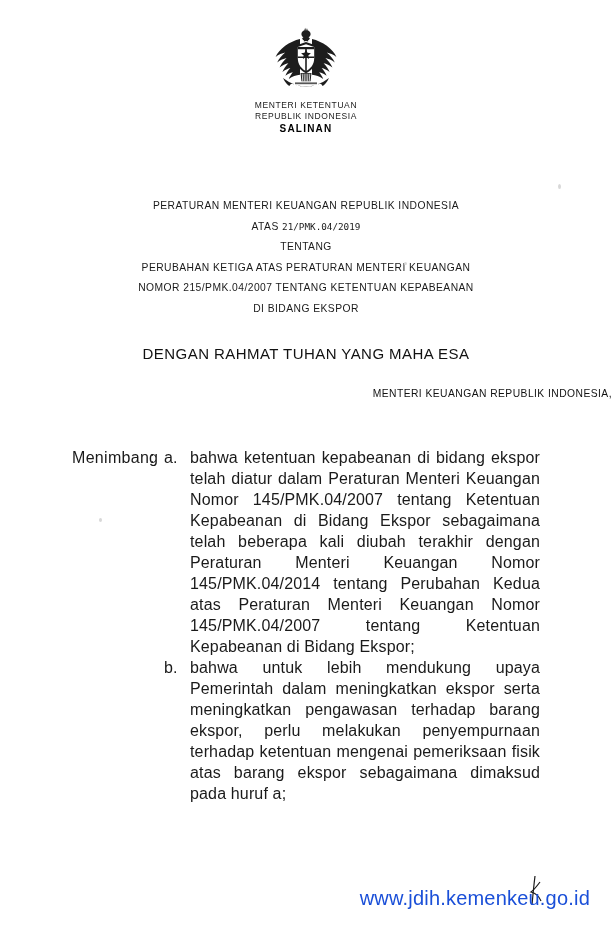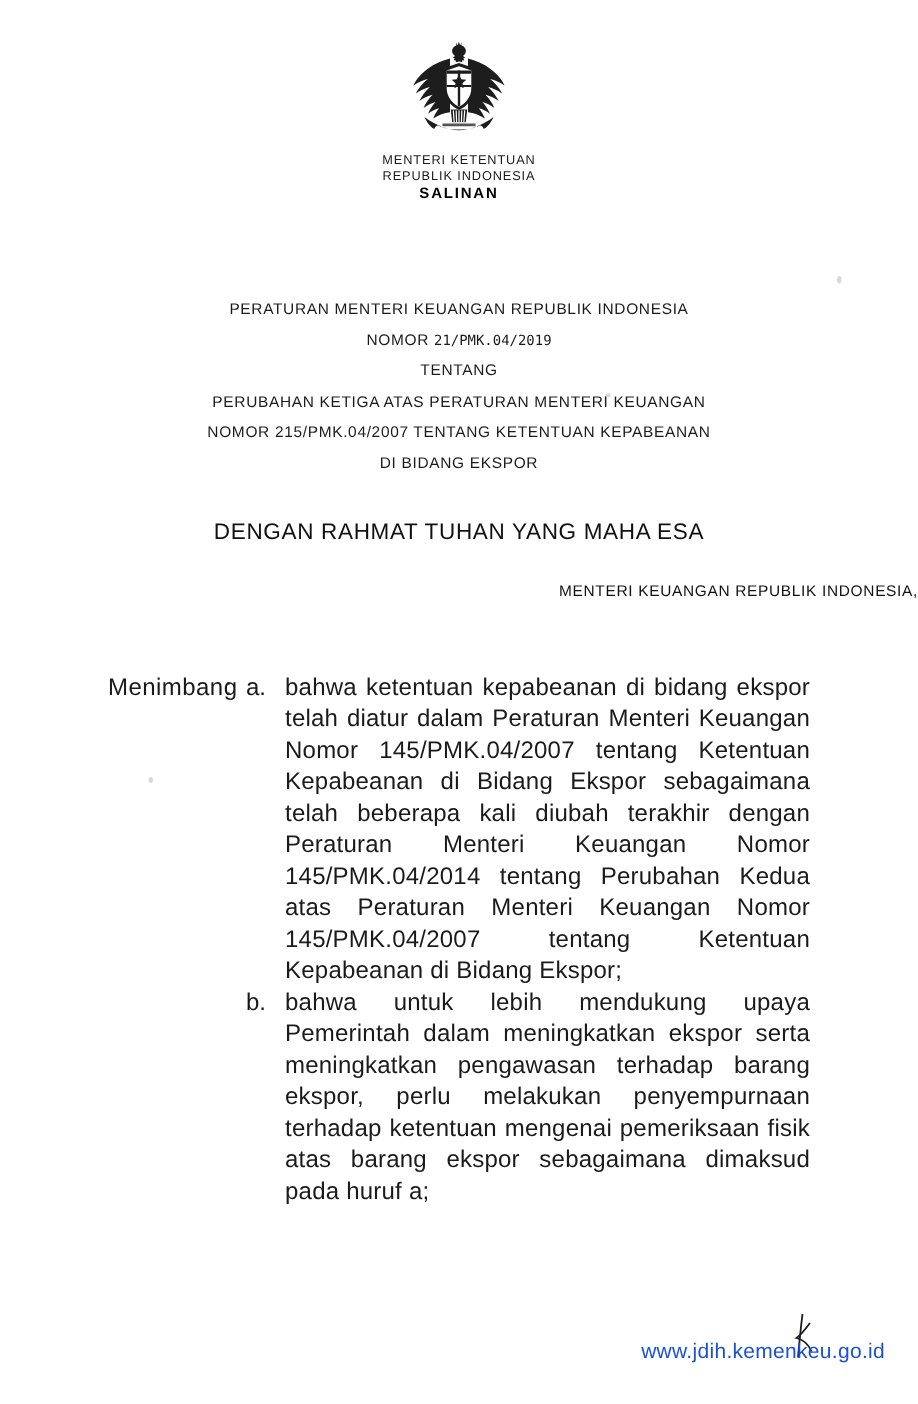--- a/index.html
+++ b/index.html
@@ -120,21 +120,21 @@
   .footer {
     position: absolute;
     left: 0;
     right: 0;
     bottom: 26px;
     text-align: right;
     padding-right: 22px;
   }
   .footer-url {
     color: #1a4fd8;
-    font-size: 14px;
+    font-size: 20px;
     letter-spacing: 0.2px;
   }
   .pen-mark {
     position: absolute;
     right: 62px;
     bottom: 28px;
     width: 24px;
     height: 34px;
     pointer-events: none;
   }
@@ -188,21 +188,21 @@
     <div class="ministry-lines">
       <div>MENTERI KETENTUAN</div>
       <div>REPUBLIK INDONESIA</div>
     </div>
     <div class="salinan">SALINAN</div>
   </div>
 
   <div class="title-block">
     <div class="line">PERATURAN MENTERI KEUANGAN REPUBLIK INDONESIA</div>
     <div class="line nomor-line">
-      <span>NOMOR</span>
+      <span>ATAS</span>
       <span class="num">21/PMK.04/2019</span>
     </div>
     <div class="line">TENTANG</div>
     <div class="line">PERUBAHAN KETIGA ATAS PERATURAN MENTERI KEUANGAN</div>
     <div class="line">NOMOR 215/PMK.04/2007 TENTANG KETENTUAN KEPABEANAN</div>
     <div class="line">DI BIDANG EKSPOR</div>
   </div>
 
   <div class="blessing">DENGAN RAHMAT TUHAN YANG MAHA ESA</div>
   <div class="authority">MENTERI KEUANGAN REPUBLIK INDONESIA,</div>

